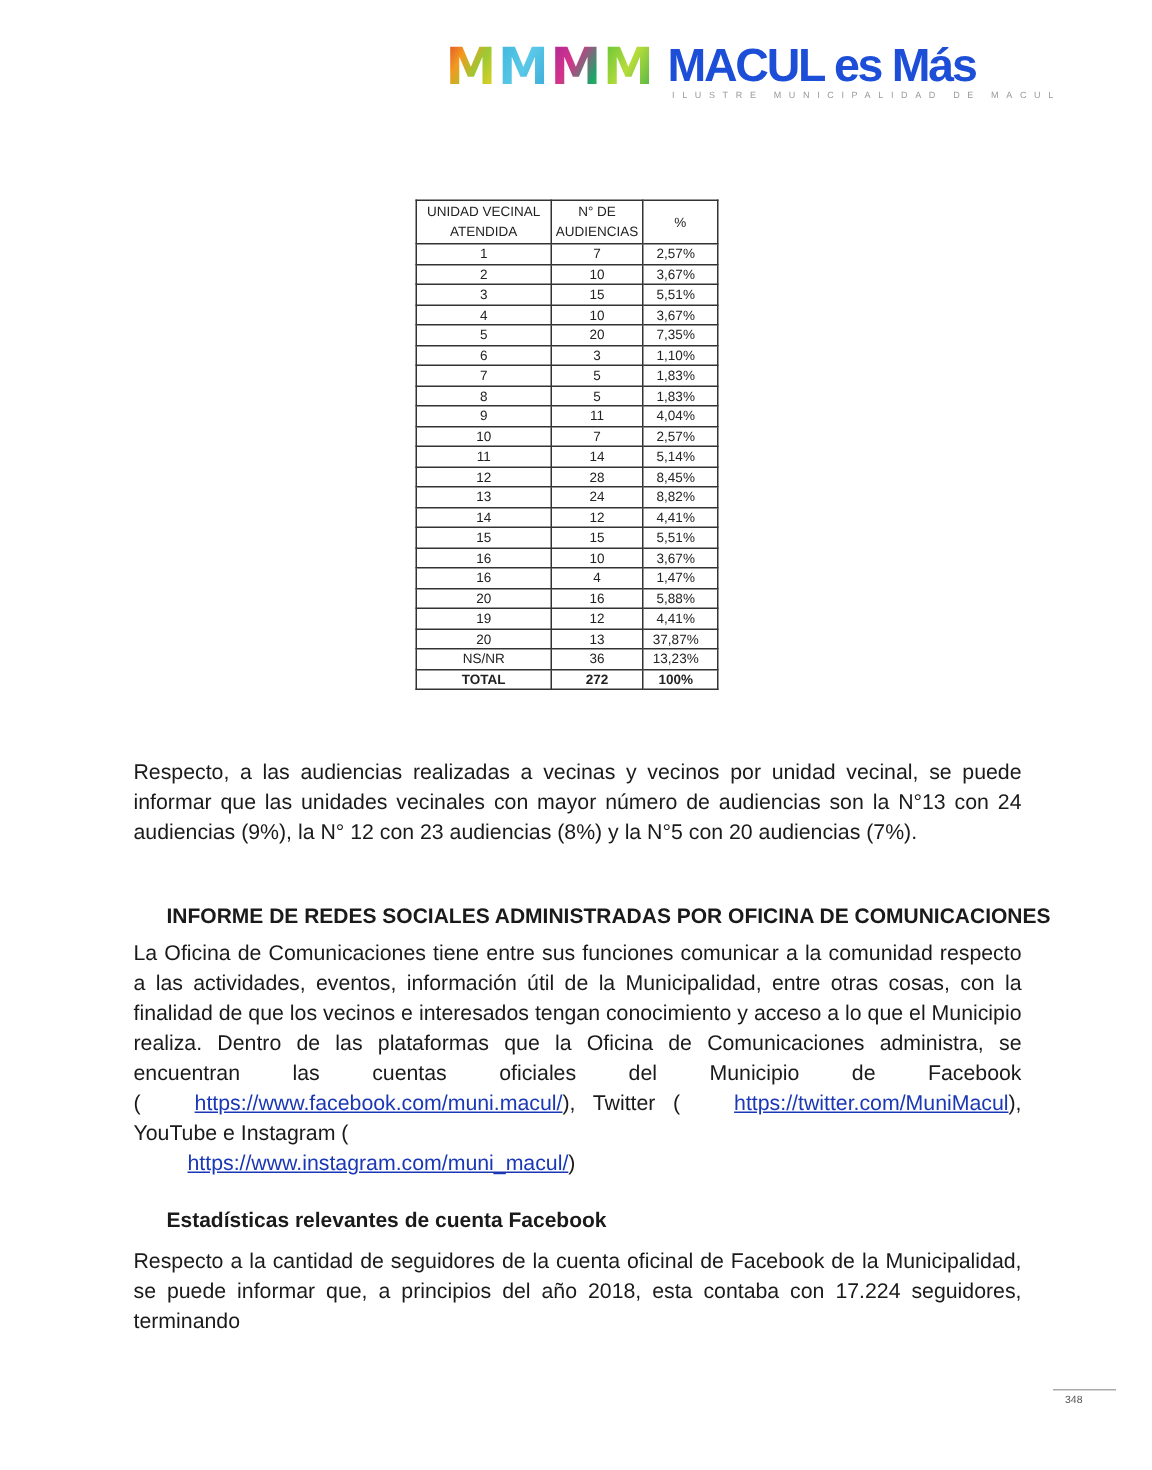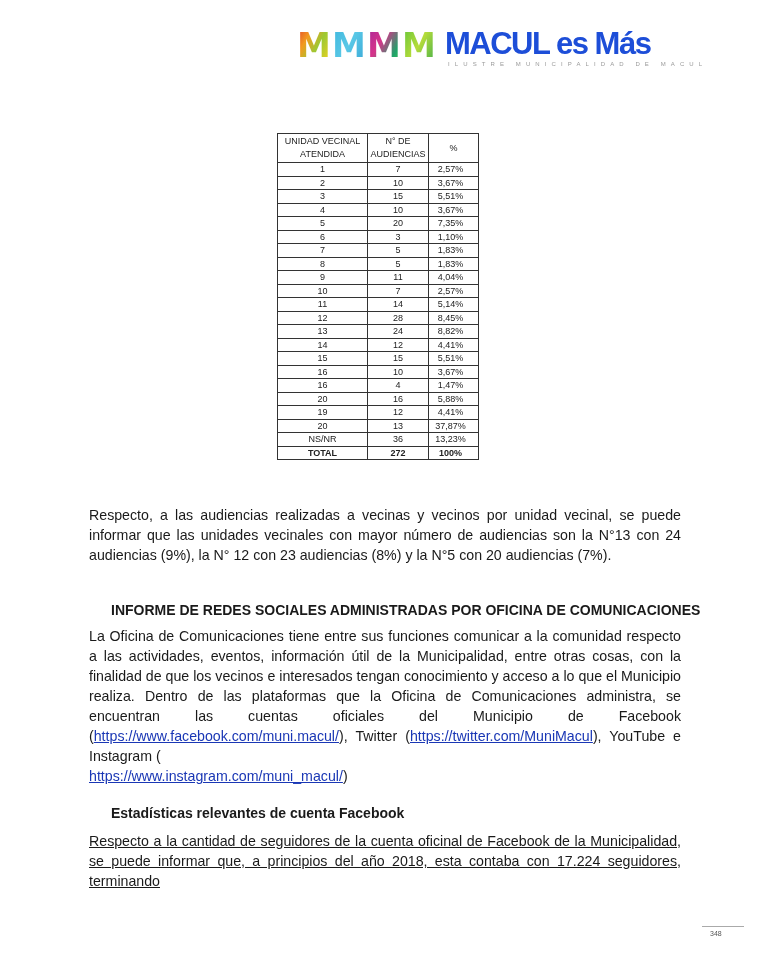--- a/index.html
+++ b/index.html
@@ -37,21 +37,21 @@
   table.uv th { font-weight: normal; height: 28px; line-height: 13px; }
   table.uv td.pct { text-align: center; padding-right: 6px; }
   table.uv tr.total td { font-weight: bold; }
   col.c1 { width: 90px; } col.c2 { width: 61px; } col.c3 { width: 50px; }
 
   .para {
     position: absolute; left: 89px; width: 592px; font-size: 14.2px; line-height: 20px;
     text-align: justify; color: #1a1a1a;
   }
   .heading { position: absolute; left: 89px; font-size: 14px; font-weight: bold; color: #1a1a1a; margin-left: 22px; }
-  a.link { color: #1a37b5; text-decoration: underline; }
+  a.link { color: #1a37b5; text-decoration: underline; margin-left: 36px; }
   .footer-line { position: absolute; left: 702px; top: 926px; width: 42px; height: 1px; background: #aaa; }
   .page-num { position: absolute; left: 710px; top: 930px; font-size: 7px; color: #555; }
 </style>
 </head>
 <body>
 
 <div class="logo">
   <div class="logo-ms">
     <span class="logo-m m1">M</span>
     <span class="logo-m m2">M</span>
@@ -190,16 +190,16 @@
 </table>
 
 <div class="para" style="top:505px;">Respecto, a las audiencias realizadas a vecinas y vecinos por unidad vecinal, se puede informar que las unidades vecinales con mayor número de audiencias son la N°13 con 24 audiencias (9%), la N° 12 con 23 audiencias (8%) y la N°5 con 20 audiencias (7%).</div>
 
 <div class="heading" style="top:602px;">INFORME DE REDES SOCIALES ADMINISTRADAS POR OFICINA DE COMUNICACIONES</div>
 
 <div class="para" style="top:626px;"><span>La Oficina de Comunicaciones tiene entre sus funciones comunicar a la comunidad respecto a las actividades, eventos, información útil de la Municipalidad, entre otras cosas, con la finalidad de que los vecinos e interesados tengan conocimiento y acceso a lo que el Municipio realiza. Dentro de las plataformas que la Oficina de Comunicaciones administra, se encuentran las cuentas oficiales del Municipio de Facebook (</span><a class="link">https://www.facebook.com/muni.macul/</a><span>), Twitter (</span><a class="link">https://twitter.com/MuniMacul</a><span>), YouTube e Instagram (</span><br><a class="link">https://www.instagram.com/muni_macul/</a><span>)</span></div>
 
 <div class="heading" style="top:805px;">Estadísticas relevantes de cuenta Facebook</div>
 
-<div class="para" style="top:831px;text-decoration:underline;">Respecto a la cantidad de seguidores de la cuenta oficinal de Facebook de la Municipalidad, se puede informar que, a principios del año 2018, esta contaba con 17.224 seguidores, terminando</div>
+<div class="para" style="top:831px;">Respecto a la cantidad de seguidores de la cuenta oficinal de Facebook de la Municipalidad, se puede informar que, a principios del año 2018, esta contaba con 17.224 seguidores, terminando</div>
 
 <div class="footer-line"></div>
 <div class="page-num">348</div>
 
 </body></html>

